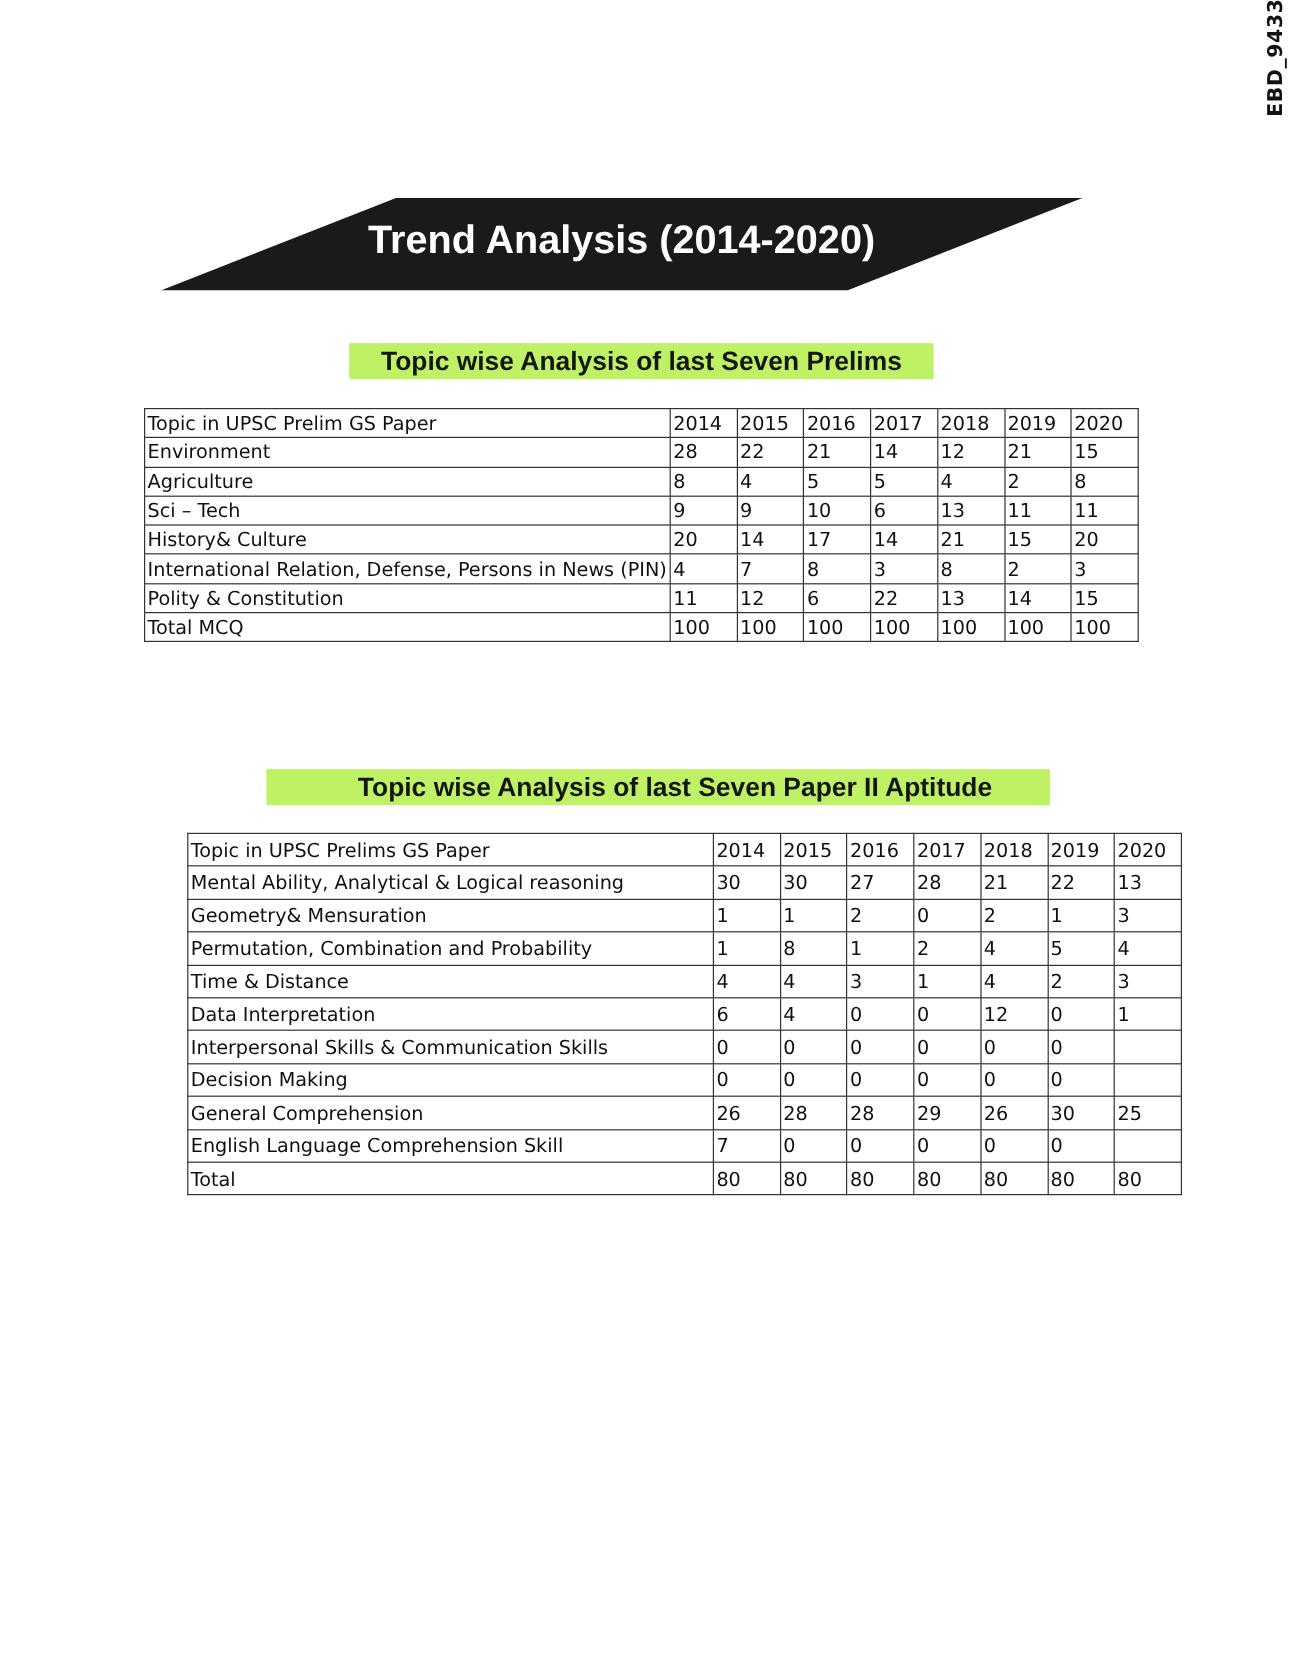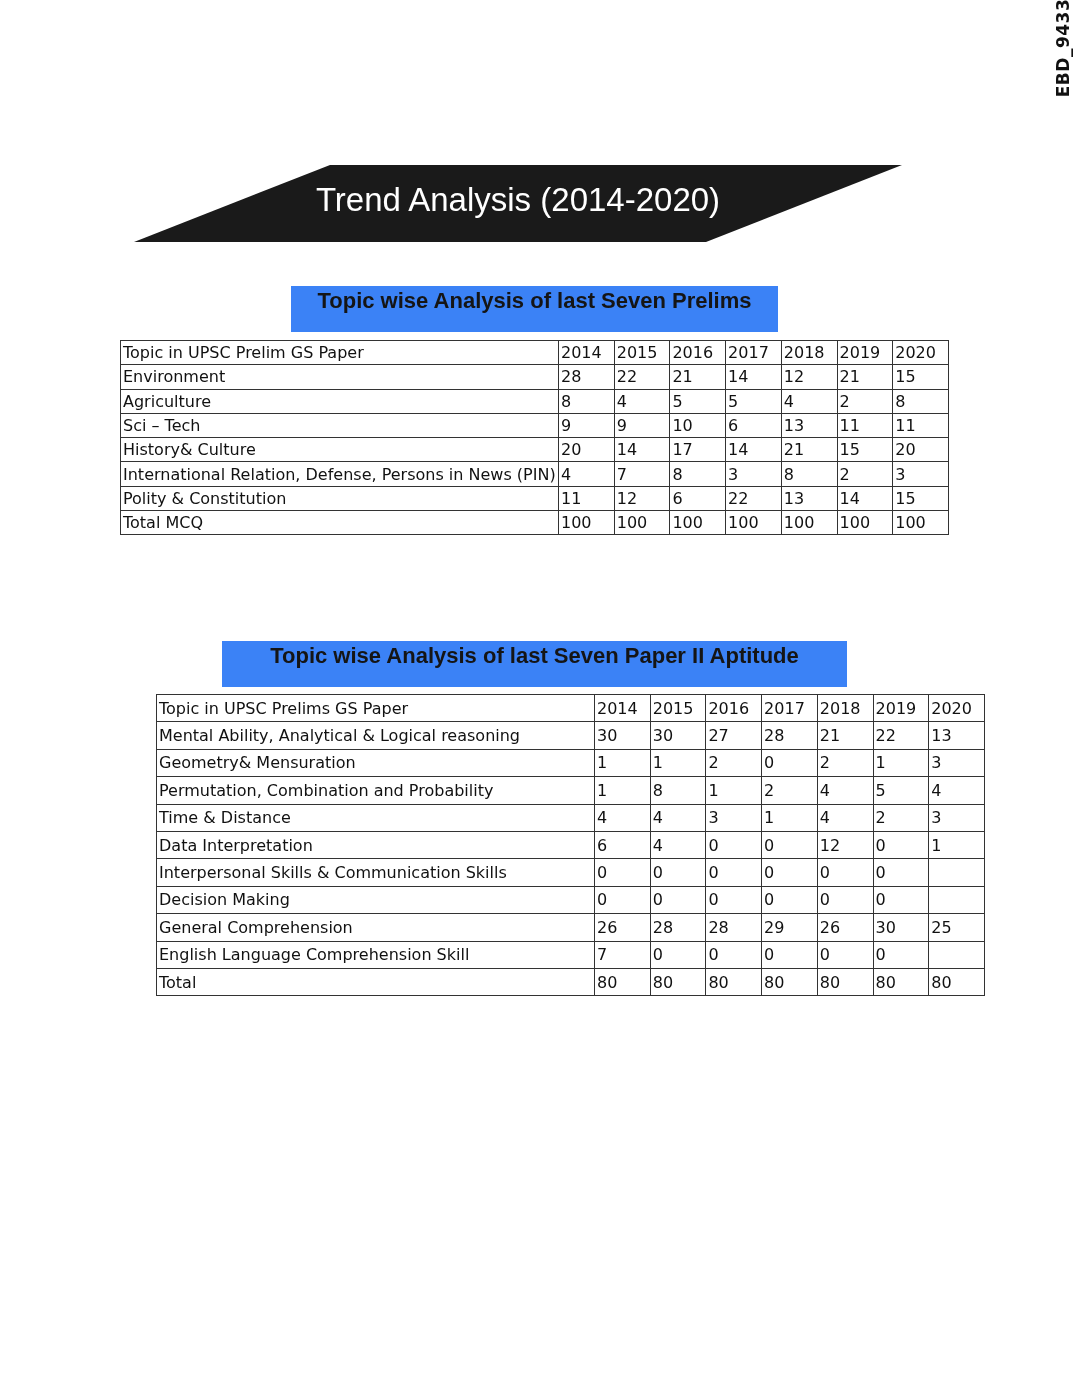--- a/index.html
+++ b/index.html
@@ -1,24 +1,24 @@
 <!DOCTYPE html>
 <html><head>
 <meta charset="utf-8">
 <style>
   html, body { margin: 0; padding: 0; background: #ffffff; }
   body { width: 1080px; height: 1380px; position: relative; overflow: hidden; font-family: "Liberation Sans", sans-serif; color: #111; }
   .code-tag { position: absolute; left: 1043px; top: 0; width: 40px; height: 95px; }
   .code-tag span { position: absolute; left: 50%; top: 50%; transform: translate(-50%,-50%) rotate(-90deg); font-family: "DejaVu Sans", sans-serif; font-weight: bold; font-size: 17px; letter-spacing: 0.5px; white-space: nowrap; color: #111; }
   .banner { position: absolute; left: 134px; top: 165px; width: 768px; height: 77px; }
   .banner svg { position: absolute; left: 0; top: 0; }
-  .banner-title { position: absolute; left: 0; right: 0; top: 16px; text-align: center; color: #fff; font-weight: normal; font-size: 33px; font-family: "Liberation Sans", sans-serif; }
-  .subhead { position: absolute; background: #3b82f6; font-weight: bold; font-size: 22px; color: #151515; text-align: center; height: 46px; line-height: 30px; }
+  .banner-title { position: absolute; left: 0; right: 0; top: 16px; text-align: center; color: #fff; font-weight: bold; font-size: 33px; font-family: "Liberation Sans", sans-serif; }
+  .subhead { position: absolute; background: #bef264; font-weight: bold; font-size: 22px; color: #151515; text-align: center; height: 30px; line-height: 30px; }
   .sub1 { left: 291px; top: 286px; width: 487px; }
-  .sub2 { left: 222px; top: 641px; width: 625px; }
+  .sub2 { left: 222px; top: 641px; width: 625px; padding-left: 28px; }
   table.data { position: absolute; border-collapse: collapse; font-family: "DejaVu Sans", sans-serif; font-size: 16px; }
   table.data td { border: 1.5px solid #333; padding: 0 0 0 2px; white-space: nowrap; }
   .t1 { left: 120px; top: 340px; width: 829px; }
   .t1 td { height: 23.3px; }
   .t2 { left: 120px; top: 694px; width: 829px; margin-left: 36px; }
   .t2 td { height: 26.4px; padding-left: 4px; }
   .t1 td.topic { width: 435px; }
   .t2 td.topic { width: 435px; }
 </style>
 </head>

